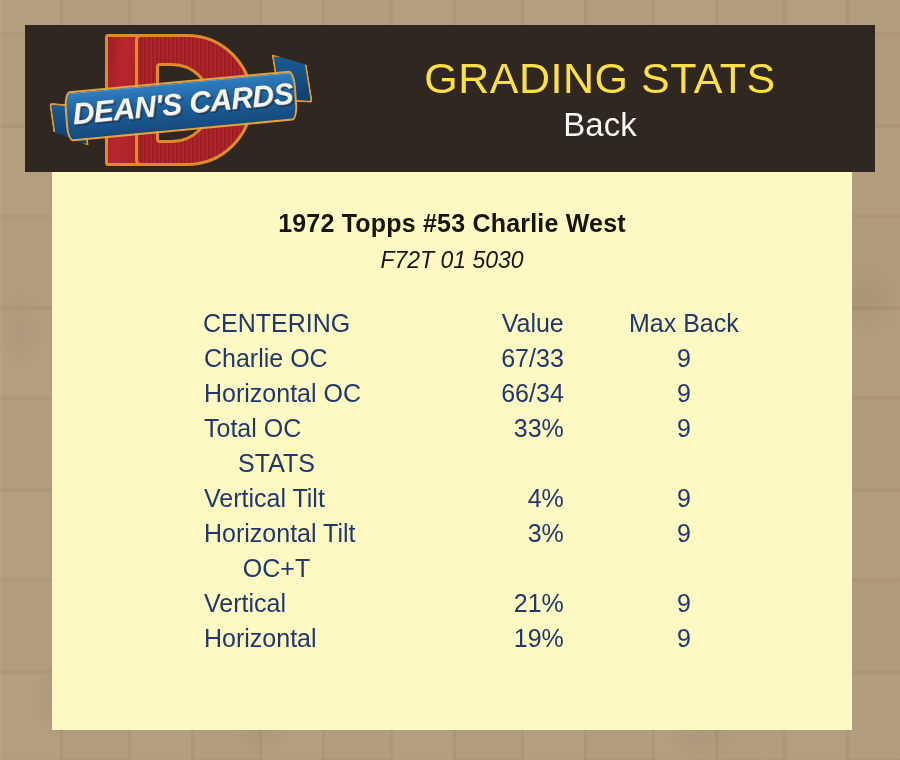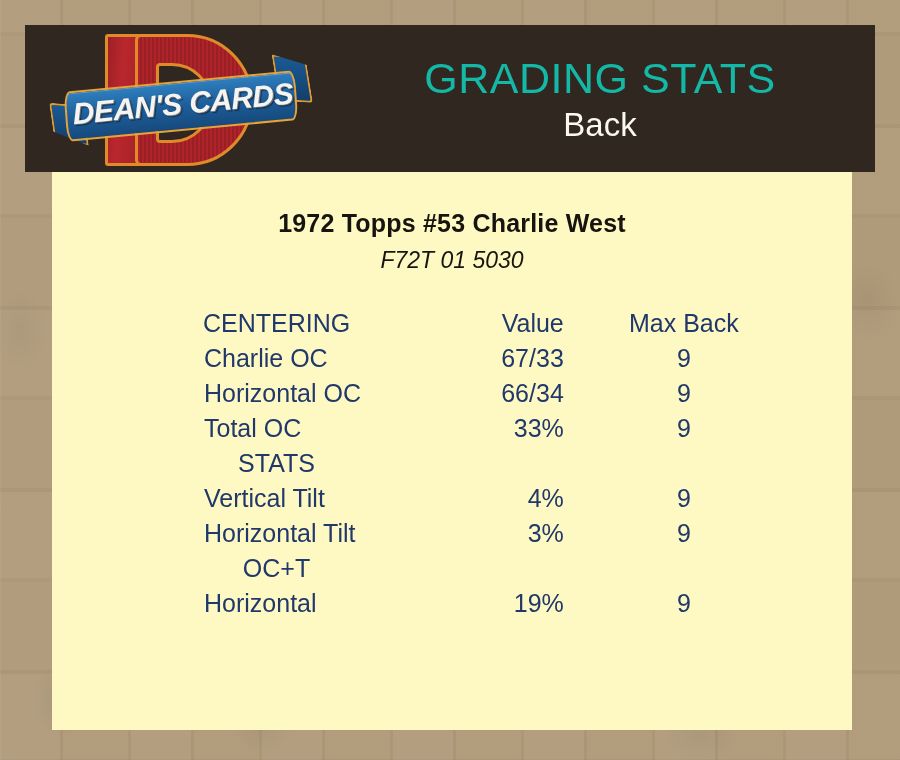--- a/index.html
+++ b/index.html
@@ -151,21 +151,21 @@
   #header-titles{
     position:absolute;
     left: 300px; top: 0;
     width: 550px; height: 147px;
     display:flex;
     flex-direction:column;
     align-items:center;
     justify-content:center;
   }
   #header-title{
-    color:#14b8a6;
+    color:#fde047;
     font-size:43px;
     line-height:50px;
     letter-spacing:.5px;
     font-weight:normal;
   }
   #header-subtitle{
     color:#fdf8ee;
     font-size:33px;
     line-height:40px;
     margin-top:2px;
@@ -309,20 +309,26 @@
           <td class="col-grade">9</td>
           <td class="col-pad"></td>
         </tr>
         <tr>
           <th class="group-label hdr">OC+T</th>
           <th class="col-value"></th>
           <th class="col-grade"></th>
           <th class="col-pad"></th>
         </tr>
         <tr>
+          <td class="row-label">Vertical</td>
+          <td class="col-value">21%</td>
+          <td class="col-grade">9</td>
+          <td class="col-pad"></td>
+        </tr>
+        <tr>
           <td class="row-label">Horizontal</td>
           <td class="col-value">19%</td>
           <td class="col-grade">9</td>
           <td class="col-pad"></td>
         </tr>
       </tbody>
   </table>
 
 </div>
 

